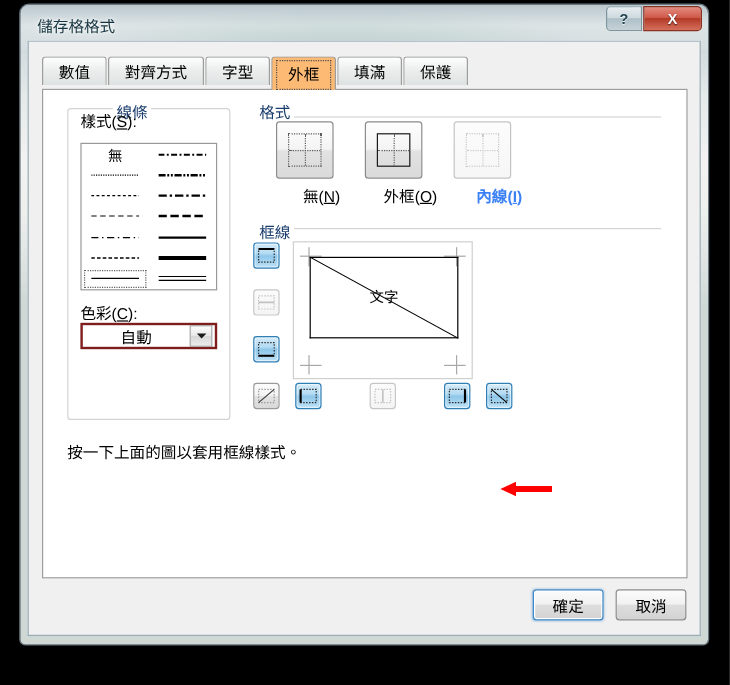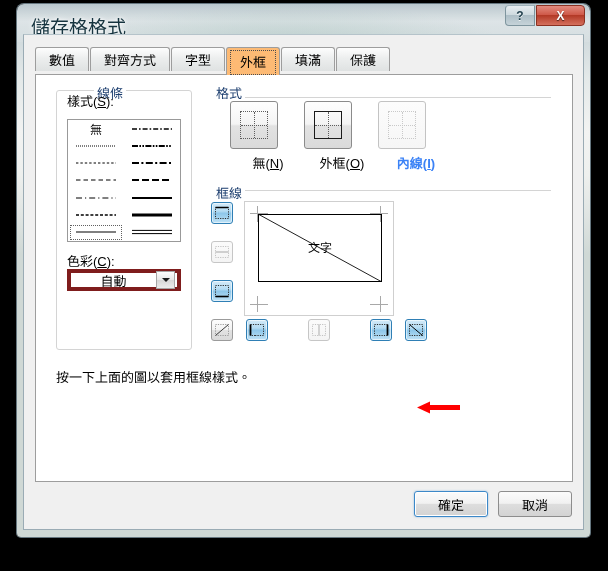--- a/index.html
+++ b/index.html
@@ -57,21 +57,21 @@
   .titlebar {
     position: absolute;
     left: 0; top: 0;
     width: 100%;
     height: 36px;
   }
   .title-text {
     position: absolute;
     left: 14px;
     top: 8px;
-    font-size: 19px;
+    font-size: 13px;
     color: #16343f;
     text-shadow: 0 0 3px rgba(255,255,255,0.95), 0 0 6px rgba(255,255,255,0.8);
     white-space: nowrap;
   }
 
   .caption-buttons {
     position: absolute;
     right: 5px;
     top: 1px;
     display: flex;
@@ -234,21 +234,21 @@
   .none-text { font-size: 12px; color: #000; }
 
   .color-label { left: 31px; top: 176px; }
   .combo {
     position: absolute;
     left: 31px;
     top: 194px;
     width: 114px;
     height: 22px;
     background: #ffffff;
-    border: 4px solid #7f1d1d;
+    border: 2px solid #7f1d1d;
     box-sizing: border-box;
     display: flex;
     align-items: center;
     cursor: default;
   }
   .combo-value {
     flex: 1;
     text-align: center;
     font-size: 13px;
     color: #000;
@@ -412,21 +412,21 @@
 
   
   .dlg-buttons {
     position: absolute;
     right: 11px;
     bottom: 12px;
     display: flex;
     gap: 10px;
   }
   .dlg-btn {
-    width: 74px;
+    width: 59px;
     height: 26px;
     box-sizing: border-box;
     font-size: 13px;
     color: #000;
     display: flex;
     align-items: center;
     justify-content: center;
     background: linear-gradient(180deg, #fbfbfb 0%, #f1f1f1 47%, #dddddd 52%, #d3d3d3 100%);
     border: 1px solid #8d8d8d;
     border-radius: 3px;

